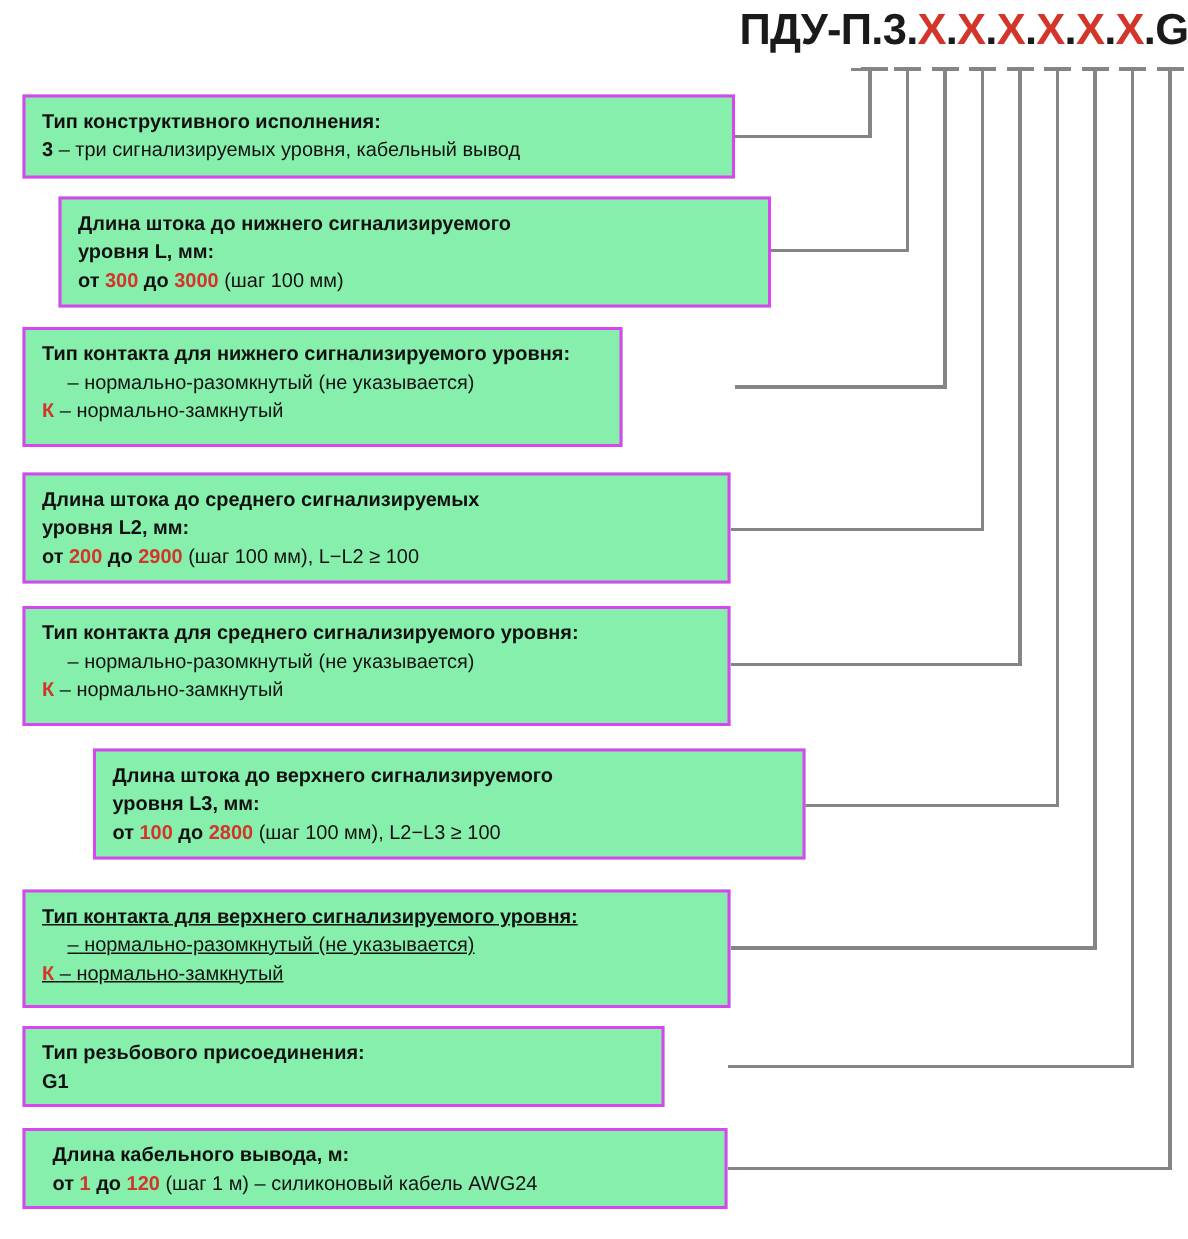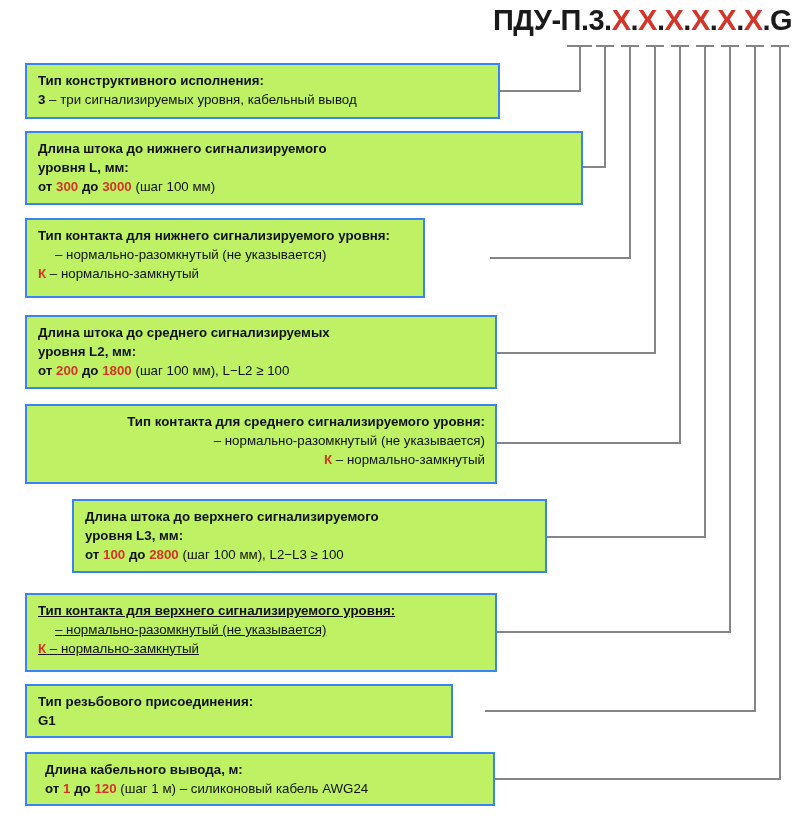--- a/index.html
+++ b/index.html
@@ -39,23 +39,23 @@
     left: 0;
     top: 0;
     width: 792px;
     height: 826px;
     pointer-events: none;
   }
 
   
   .box {
     position: absolute;
-    left: 25px;
-    background: #bef264;
-    border: 2px solid #3b82f6;
+    left: 15px;
+    background: #86efac;
+    border: 2px solid #d946ef;
     padding: 7px 10px 7px 11px;
     font-size: 13.3px;
     line-height: 1.42;
     color: #111111;
   }
   .box .t { font-weight: bold; white-space: nowrap; }
   .box .n { font-weight: normal; }
   .rd { color: #d3352a; }
   .ind { padding-left: 17px; }
   .kline { white-space: nowrap; }
@@ -99,39 +99,39 @@
 
       <path d="M780,46 V779 H485"></path>
     </g>
   </svg>
 
   <div class="box" style="top:63px; width:475px; height:56px;">
     <div class="t">Тип конструктивного исполнения:</div>
     <div class="kline"><b class="t">3</b> <span class="n">–</span> <span class="n">три сигнализируемых уровня, кабельный вывод</span></div>
   </div>
 
-  <div class="box" style="top:131px; width:558px; height:74px;">
+  <div class="box" style="top:131px; width:475px; height:74px;margin-left:24px;">
     <div class="t">Длина штока до нижнего сигнализируемого</div>
     <div class="t">уровня L, мм:</div>
     <div class="kline"><b>от</b> <b class="rd">300</b> <b>до</b> <b class="rd">3000</b> <span class="n">(шаг 100 мм)</span></div>
   </div>
 
   <div class="box" style="top:218px; width:400px; height:80px;">
     <div class="t">Тип контакта для нижнего сигнализируемого уровня:</div>
     <div class="kline ind"><span class="n">–</span> <span class="n">нормально-разомкнутый (не указывается)</span></div>
     <div class="kline"><b class="rd">К</b> <span class="n">–</span> <span class="n">нормально-замкнутый</span></div>
   </div>
 
   <div class="box" style="top:315px; width:472px; height:74px;">
     <div class="t">Длина штока до среднего сигнализируемых</div>
     <div class="t">уровня L2, мм:</div>
-    <div class="kline"><b>от</b> <b class="rd">200</b> <b>до</b> <b class="rd">1800</b> <span class="n">(шаг 100 мм), L−L2 ≥ 100</span></div>
+    <div class="kline"><b>от</b> <b class="rd">200</b> <b>до</b> <b class="rd">2900</b> <span class="n">(шаг 100 мм), L−L2 ≥ 100</span></div>
   </div>
 
-  <div class="box" style="top:404px; width:472px; height:80px;text-align:right;">
+  <div class="box" style="top:404px; width:472px; height:80px;">
     <div class="t">Тип контакта для среднего сигнализируемого уровня:</div>
     <div class="kline ind"><span class="n">–</span> <span class="n">нормально-разомкнутый (не указывается)</span></div>
     <div class="kline"><b class="rd">К</b> <span class="n">–</span> <span class="n">нормально-замкнутый</span></div>
   </div>
 
   <div class="box" style="top:499px; width:475px; height:74px;margin-left:47px;">
     <div class="t">Длина штока до верхнего сигнализируемого</div>
     <div class="t">уровня L3, мм:</div>
     <div class="kline"><b>от</b> <b class="rd">100</b> <b>до</b> <b class="rd">2800</b> <span class="n">(шаг 100 мм), L2−L3 ≥ 100</span></div>
   </div>

